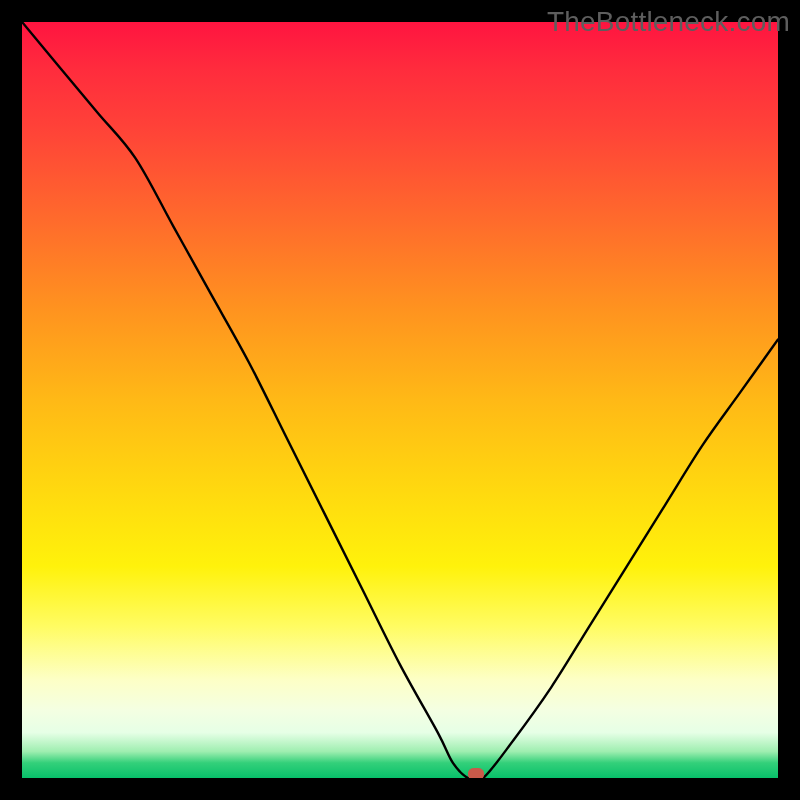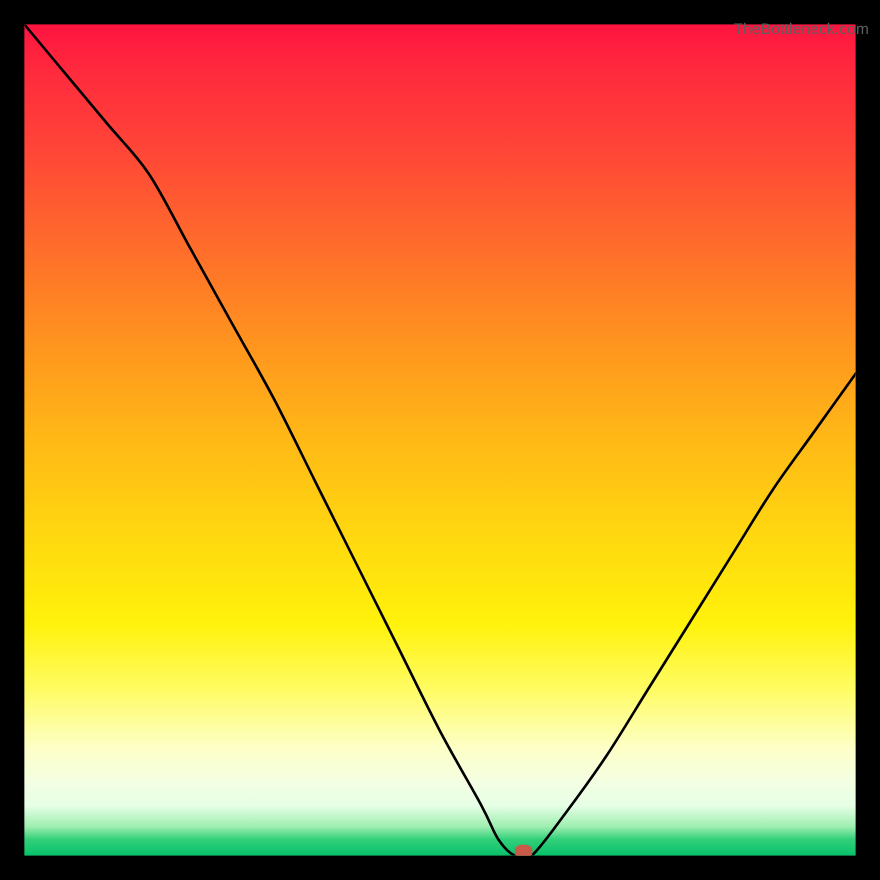--- a/index.html
+++ b/index.html
@@ -12,24 +12,24 @@
     font-family: Arial, Helvetica, sans-serif;
   }
   .frame {
     position: relative;
     width: 800px;
     height: 800px;
     background: #000;
   }
   .watermark {
     position: absolute;
-    top: 18px;
+    top: 6px;
     right: 10px;
     color: #5e5e5e;
-    font-size: 14px;
+    font-size: 28px;
     font-weight: 400;
     letter-spacing: 0.2px;
     z-index: 20;
     user-select: none;
   }
   .plot-area {
     position: absolute;
     left: 22px;
     top: 22px;
     width: 756px;

